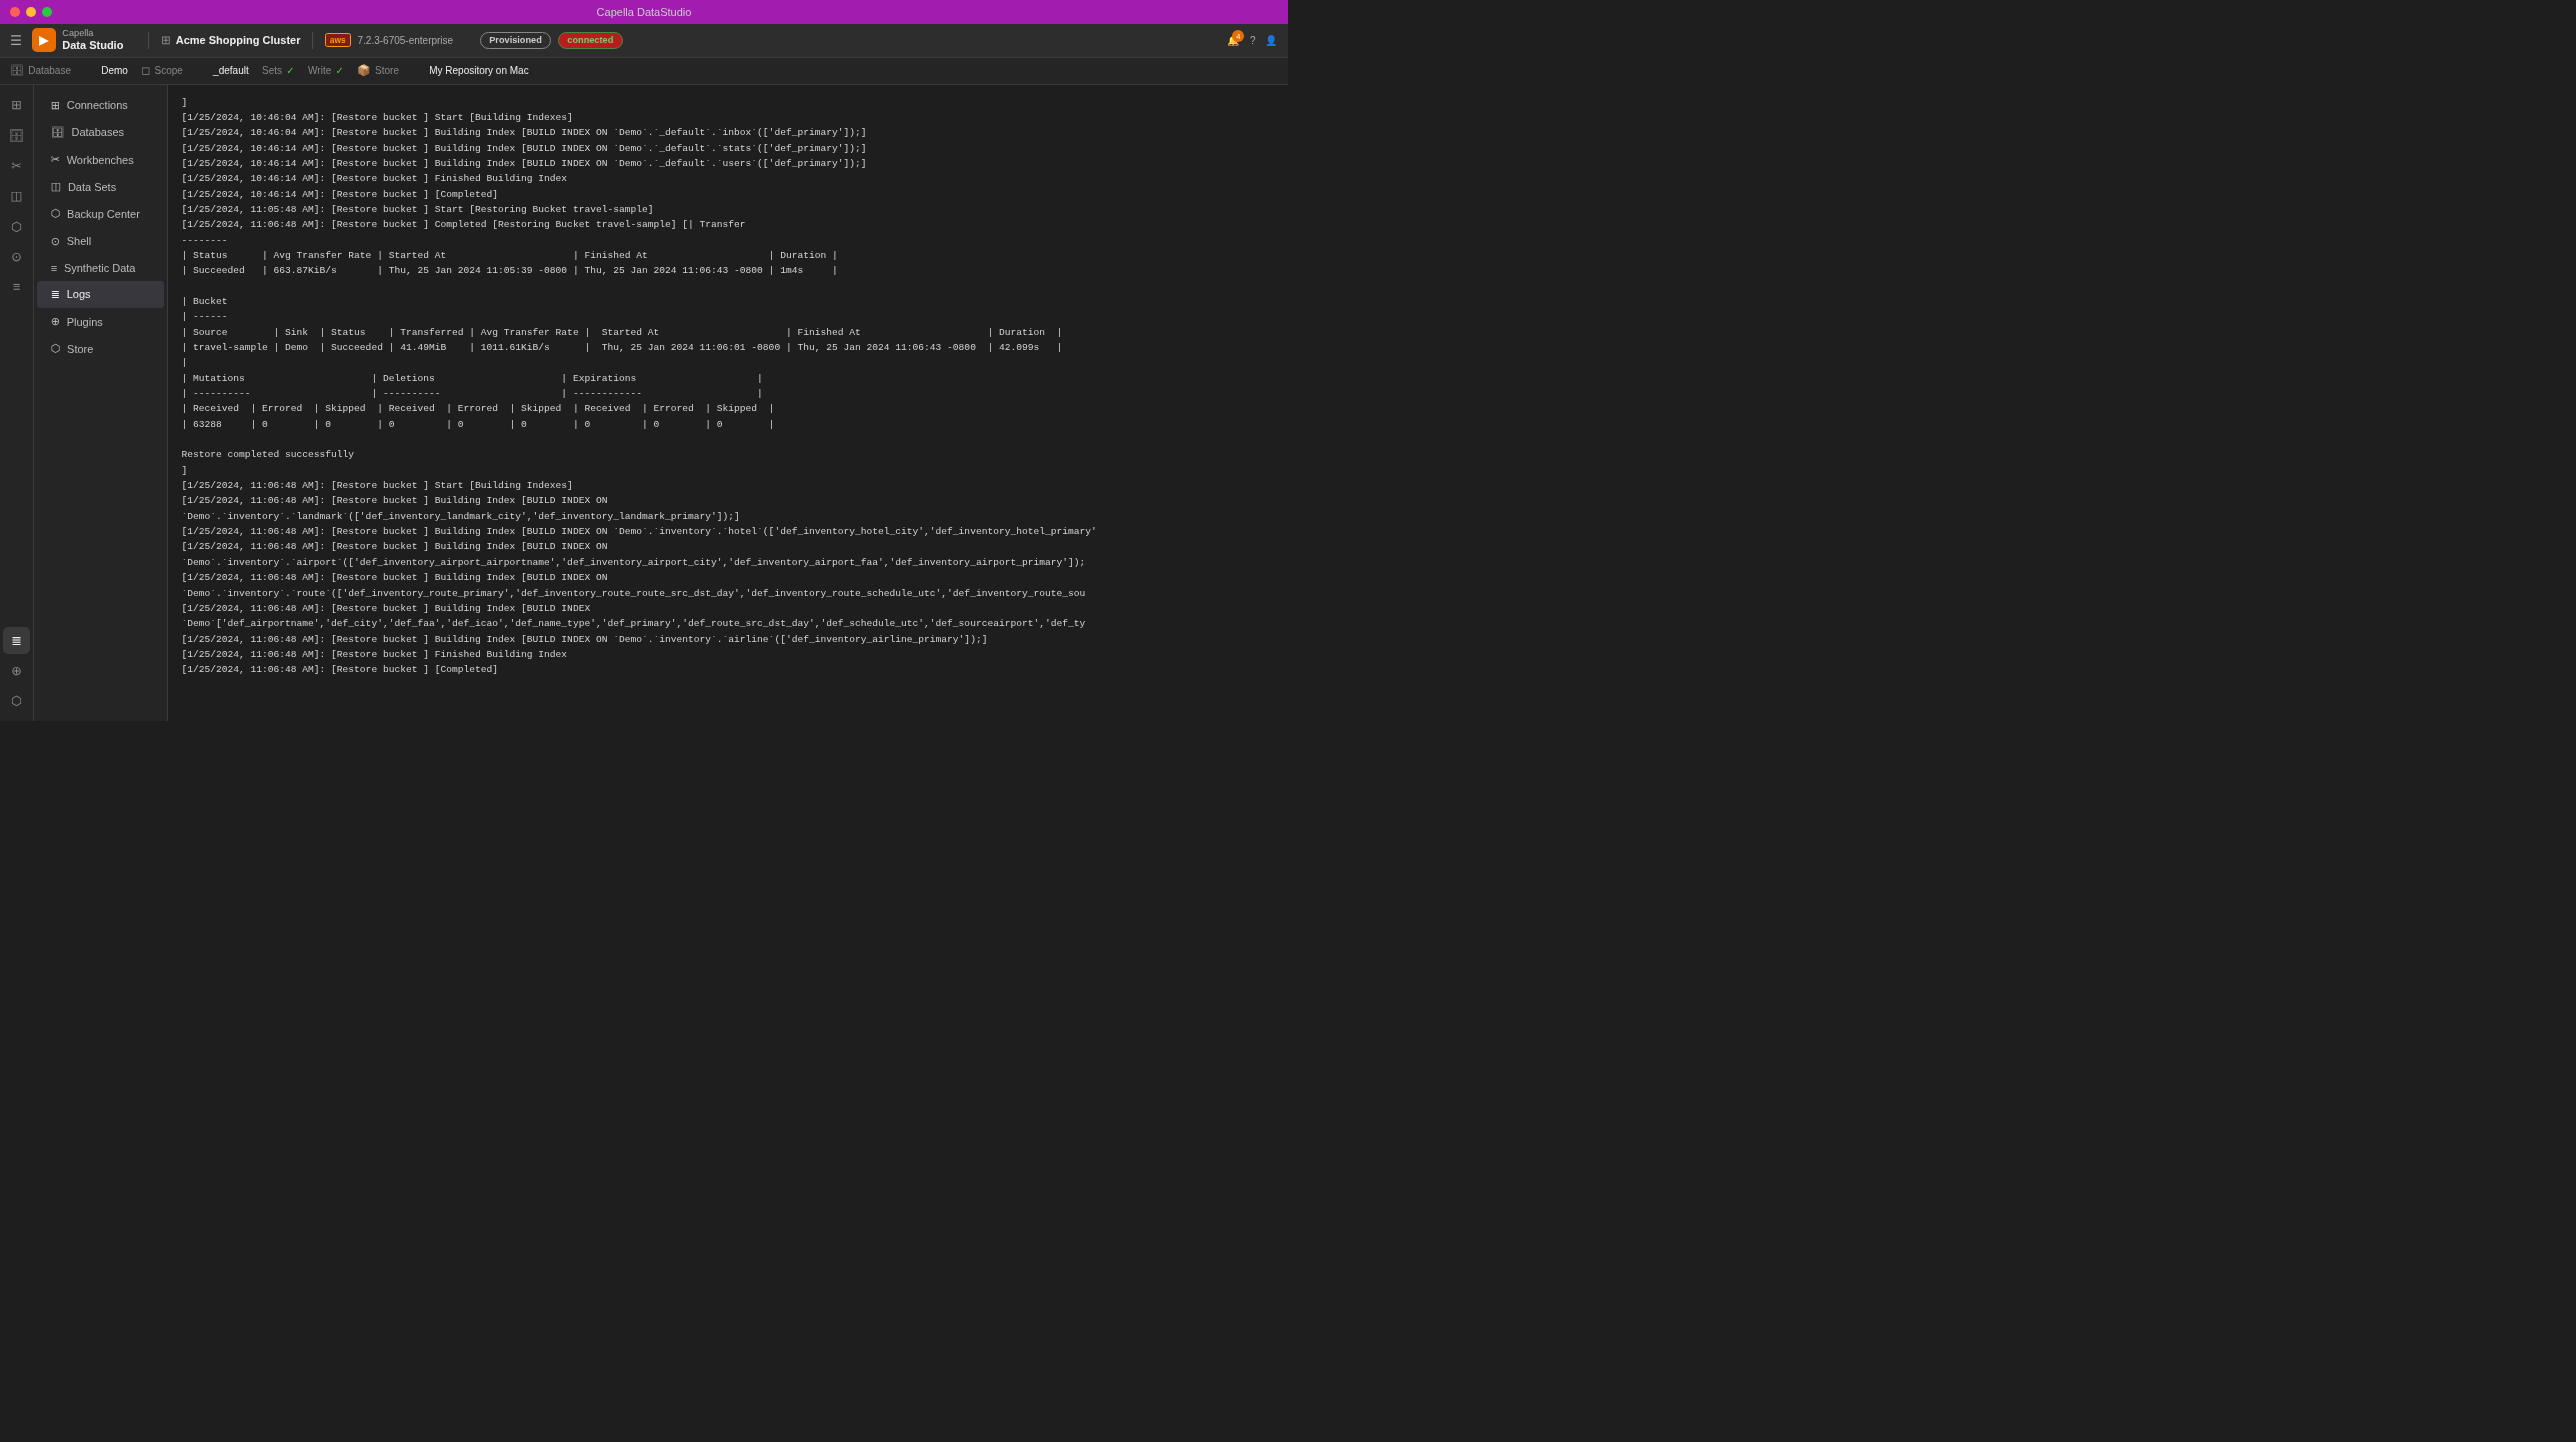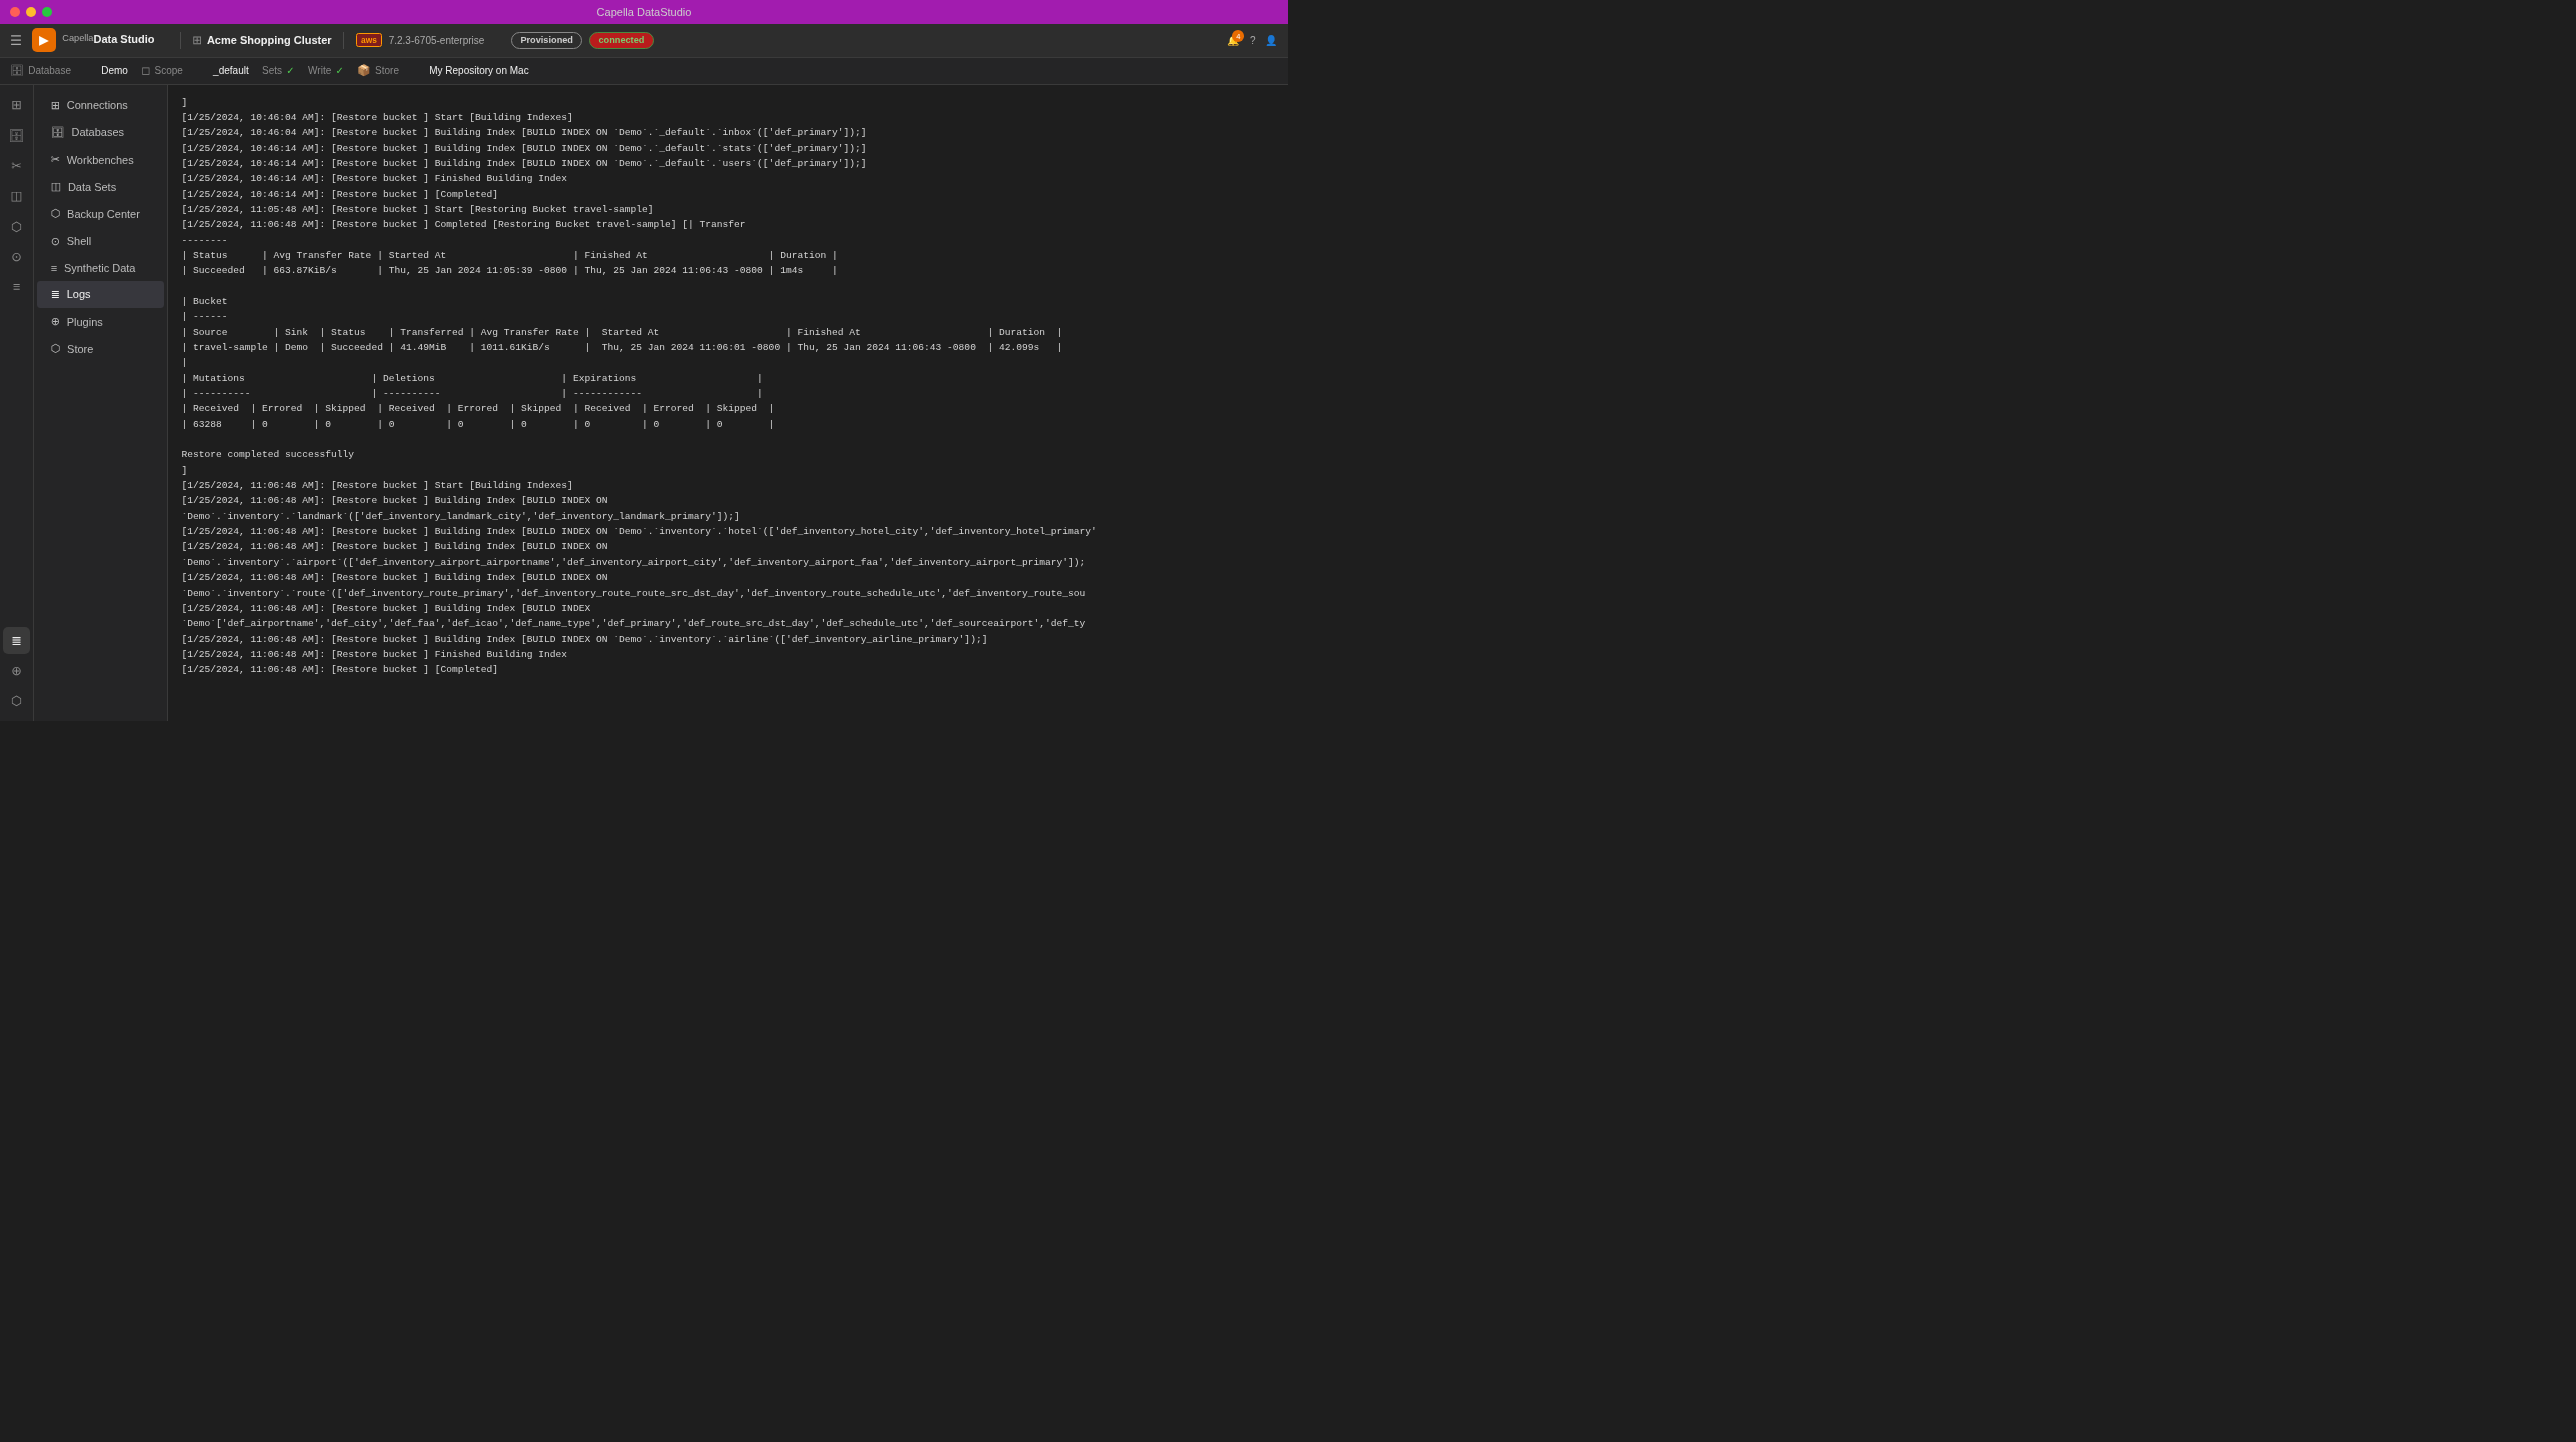--- a/index.html
+++ b/index.html
@@ -73,21 +73,21 @@
       border-radius: 5px;
       display: flex;
       align-items: center;
       justify-content: center;
       font-size: 11.7px;
       color: white;
       font-weight: bold;
     }
     .brand-text {
       display: flex;
-      flex-direction: row;
+      flex-direction: column;
       line-height: 1.2;
     }
     .brand-text .top { font-size: 9.2px; color: #aaa; }
     .brand-text .bottom { font-size: 11px; color: #eee; font-weight: 600; }
     .toolbar-divider {
       width: 0.8px;
       height: 17px;
       background: #4a4a4a;
       margin: 0 5px;
     }

